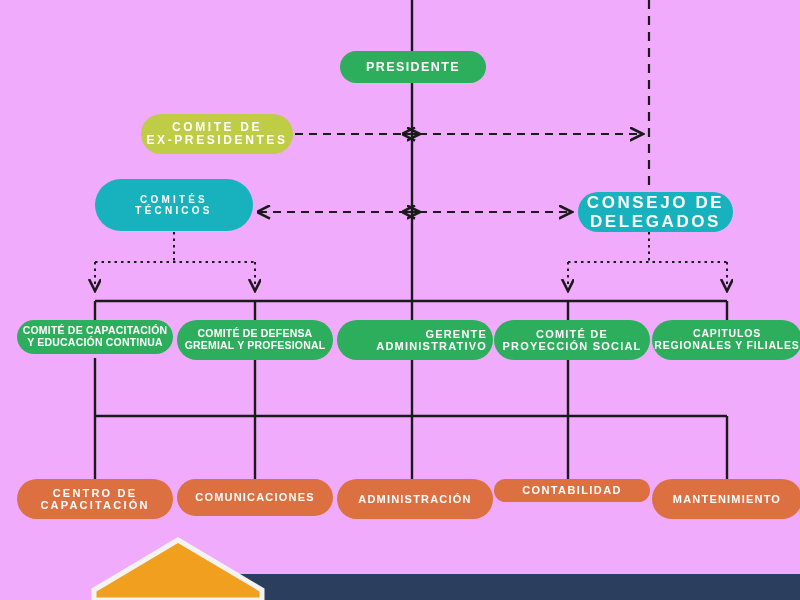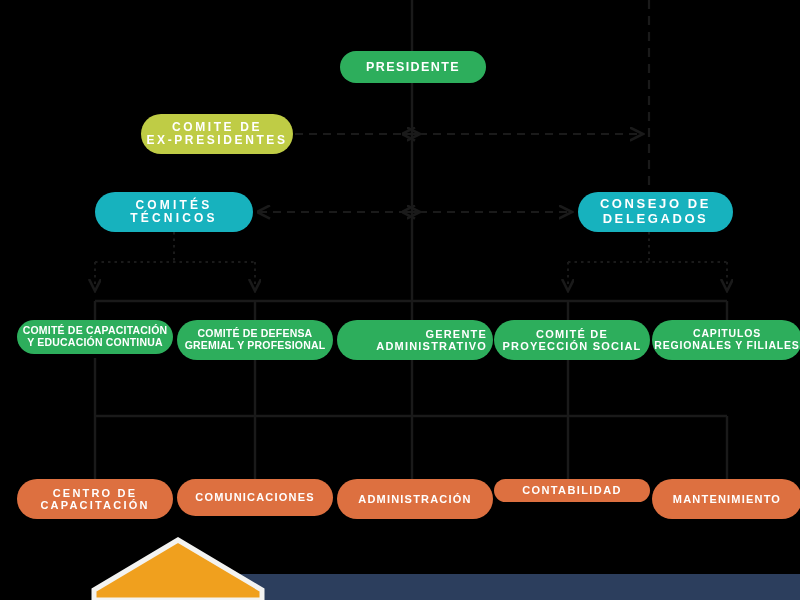--- a/index.html
+++ b/index.html
@@ -5,21 +5,21 @@
   html,body{margin:0;padding:0;}
   body{
     width:800px;height:600px;
     background:#f7f7f5;
     font-family:"Liberation Sans", sans-serif;
     overflow:hidden;
   }
   #chart{
     position:relative;
     width:800px;height:600px;
-    background:#000000;
+    background:#f0abfc;
   }
   svg.lines{
     position:absolute;left:0;top:0;
     width:800px;height:600px;
     pointer-events:none;
   }
   .node{
     position:absolute;
     box-sizing:border-box;
     display:flex;
@@ -123,25 +123,25 @@
   </svg>
 
   <div id="nodes">
       <div class="node" style="left: 340px; top: 51px; width: 146px; height: 32px; background: rgb(45, 174, 92); font-size: 12.5px; letter-spacing: 1.4px;">
         <span class="l1">PRESIDENTE</span>
       </div>
       <div class="node" style="left: 95px; top: 114px; width: 152px; height: 40px; background: rgb(191, 204, 69); font-size: 12px; letter-spacing: 2.6px; margin-left: 46px;">
         <span class="l1">COMITE DE</span>
         <span class="l2">EX-PRESIDENTES</span>
       </div>
-      <div class="node" style="left: 95px; top: 192px; width: 158px; height: 40px; background: rgb(23, 178, 190); font-size: 12px; letter-spacing: 3.2px;">
+      <div class="node" style="left: 95px; top: 179px; width: 158px; height: 52px; background: rgb(23, 178, 190); font-size: 10px; letter-spacing: 3.2px;">
         <span class="l1">COMITÉS</span>
         <span class="l2">TÉCNICOS</span>
       </div>
-      <div class="node" style="left: 578px; top: 192px; width: 155px; height: 40px; background: rgb(23, 178, 190); font-size: 13px; letter-spacing: 2.6px;">
+      <div class="node" style="left: 578px; top: 192px; width: 155px; height: 40px; background: rgb(23, 178, 190); font-size: 17px; letter-spacing: 2.6px;">
         <span class="l1">CONSEJO DE</span>
         <span class="l2">DELEGADOS</span>
       </div>
       <div class="node" style="left: 17px; top: 320px; width: 156px; height: 34px; background: rgb(45, 174, 92); font-size: 10.5px; letter-spacing: 0.2px;">
         <span class="l1">COMITÉ DE CAPACITACIÓN</span>
         <span class="l2">Y EDUCACIÓN CONTINUA</span>
       </div>
       <div class="node" style="left: 177px; top: 320px; width: 156px; height: 40px; background: rgb(45, 174, 92); font-size: 10.5px; letter-spacing: 0.2px;">
         <span class="l1">COMITÉ DE DEFENSA</span>
         <span class="l2">GREMIAL Y PROFESIONAL</span>

